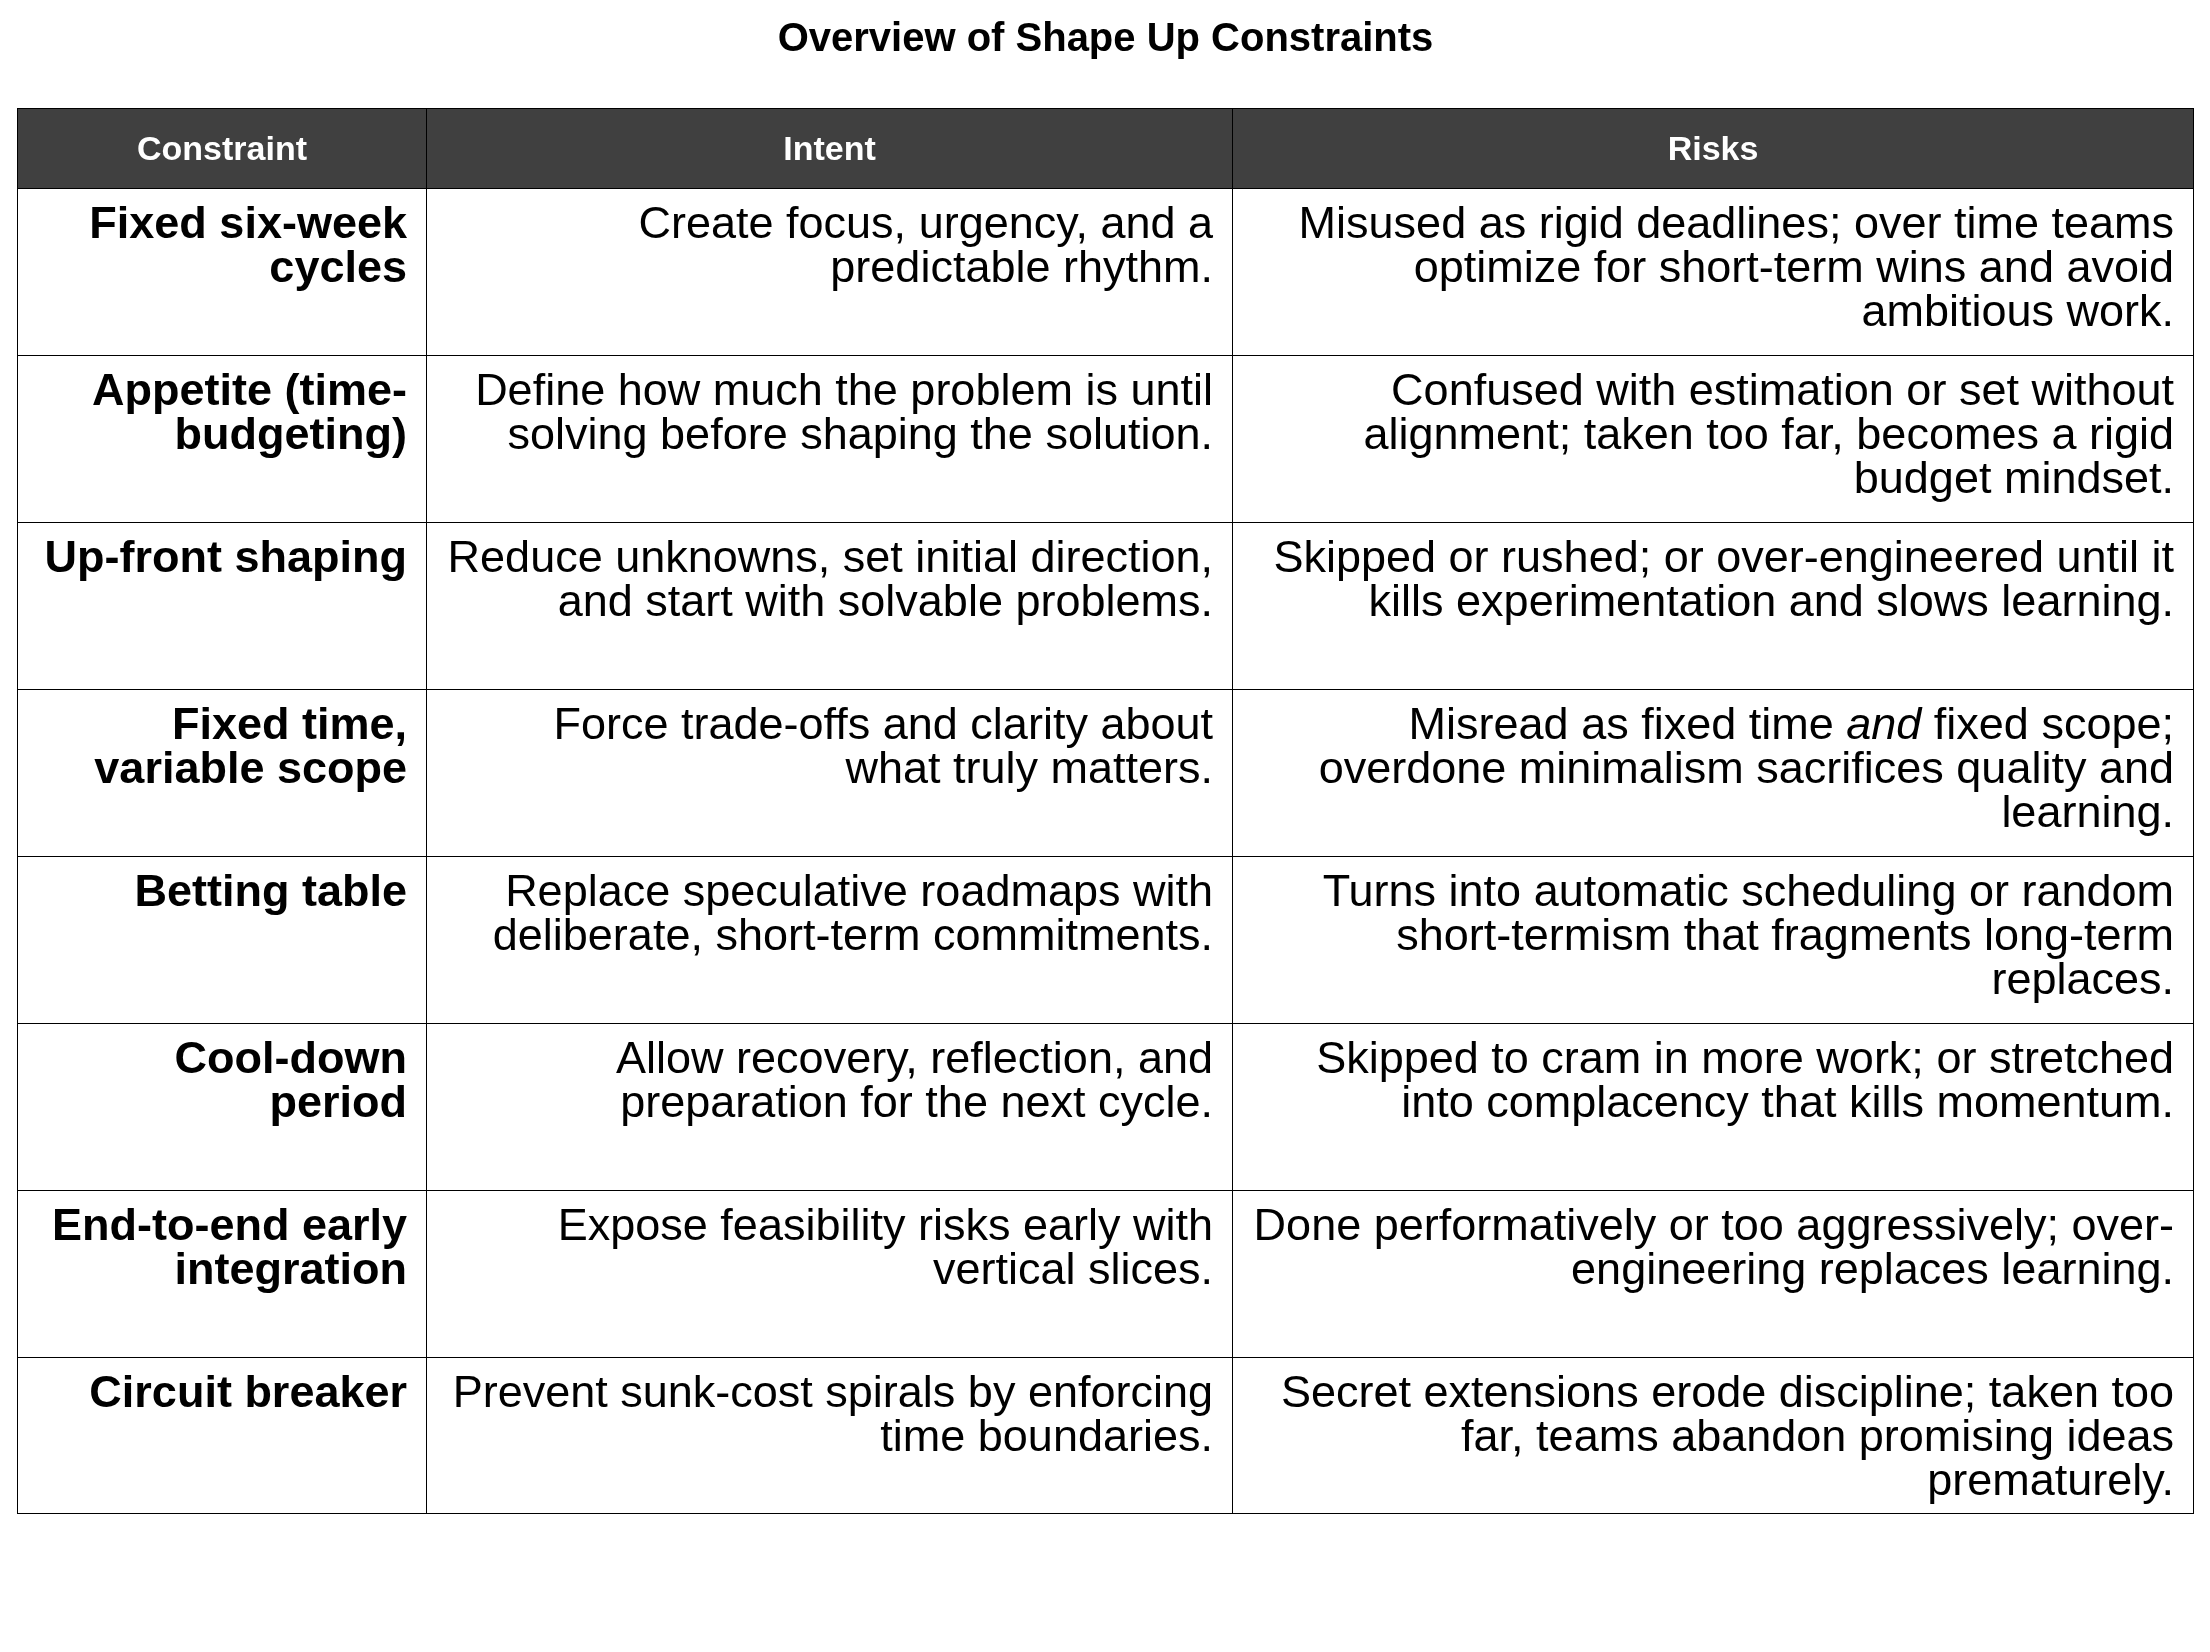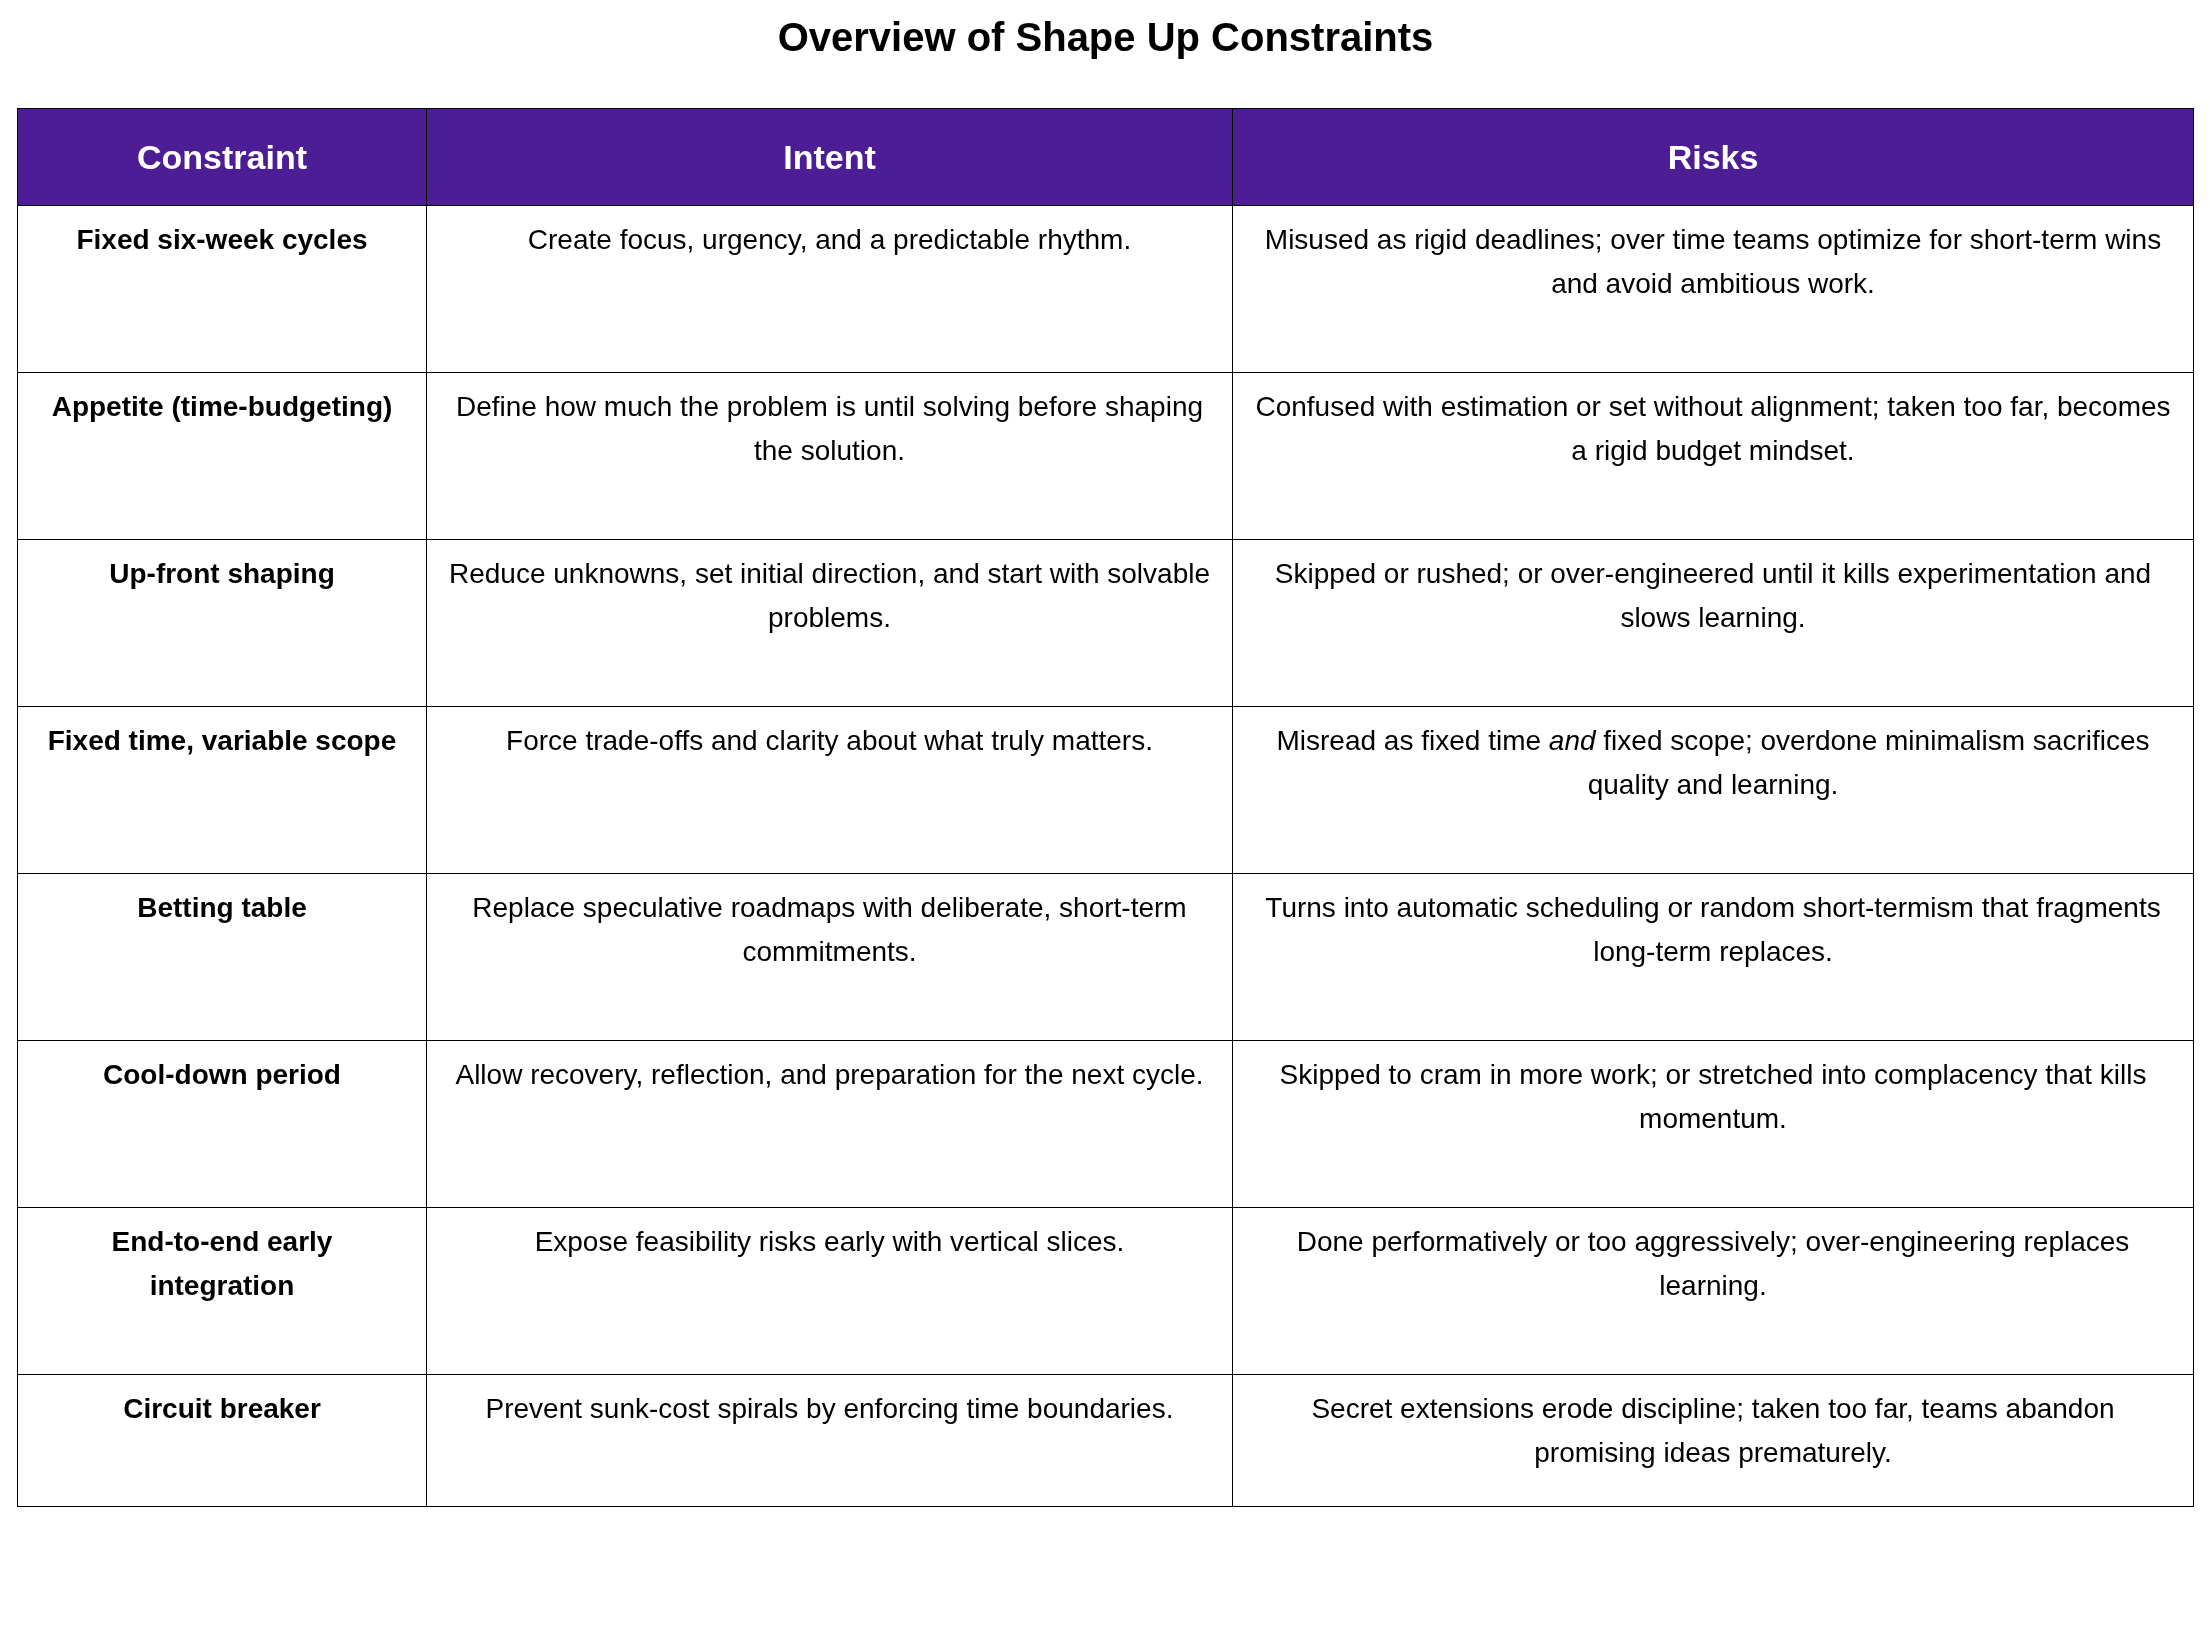--- a/index.html
+++ b/index.html
@@ -26,35 +26,35 @@
     border-collapse: collapse;
     table-layout: fixed;
     width: 2177px;
     margin: 47px auto 0 auto;
   }
   .constraints-table th,
   .constraints-table td {
     border: 1.9px solid #000000;
   }
   .constraints-table thead th {
-    background: #4c1d95;
+    background: #404040;
     color: #ffffff;
     font-size: 34px;
     font-weight: 700;
     text-align: center;
     vertical-align: middle;
-    height: 97px;
+    height: 80px;
     padding: 0 19px;
   }
   .constraints-table tbody td {
     vertical-align: top;
-    font-size: 28px;
+    font-size: 45px;
     line-height: 44px;
     padding: 11.4px 19px 11.4px 19px;
-    text-align: center;
+    text-align: right;
   }
   .constraints-table tbody td.col-constraint {
     font-weight: 700;
   }
   .constraints-table tbody tr { height: 167px; }
   .constraints-table tbody tr:nth-child(8) { height: 132px; }
   .constraints-table tbody tr:nth-child(9) { height: 163px; }
   .constraints-table em { font-style: italic; }
 </style>
 </head>

